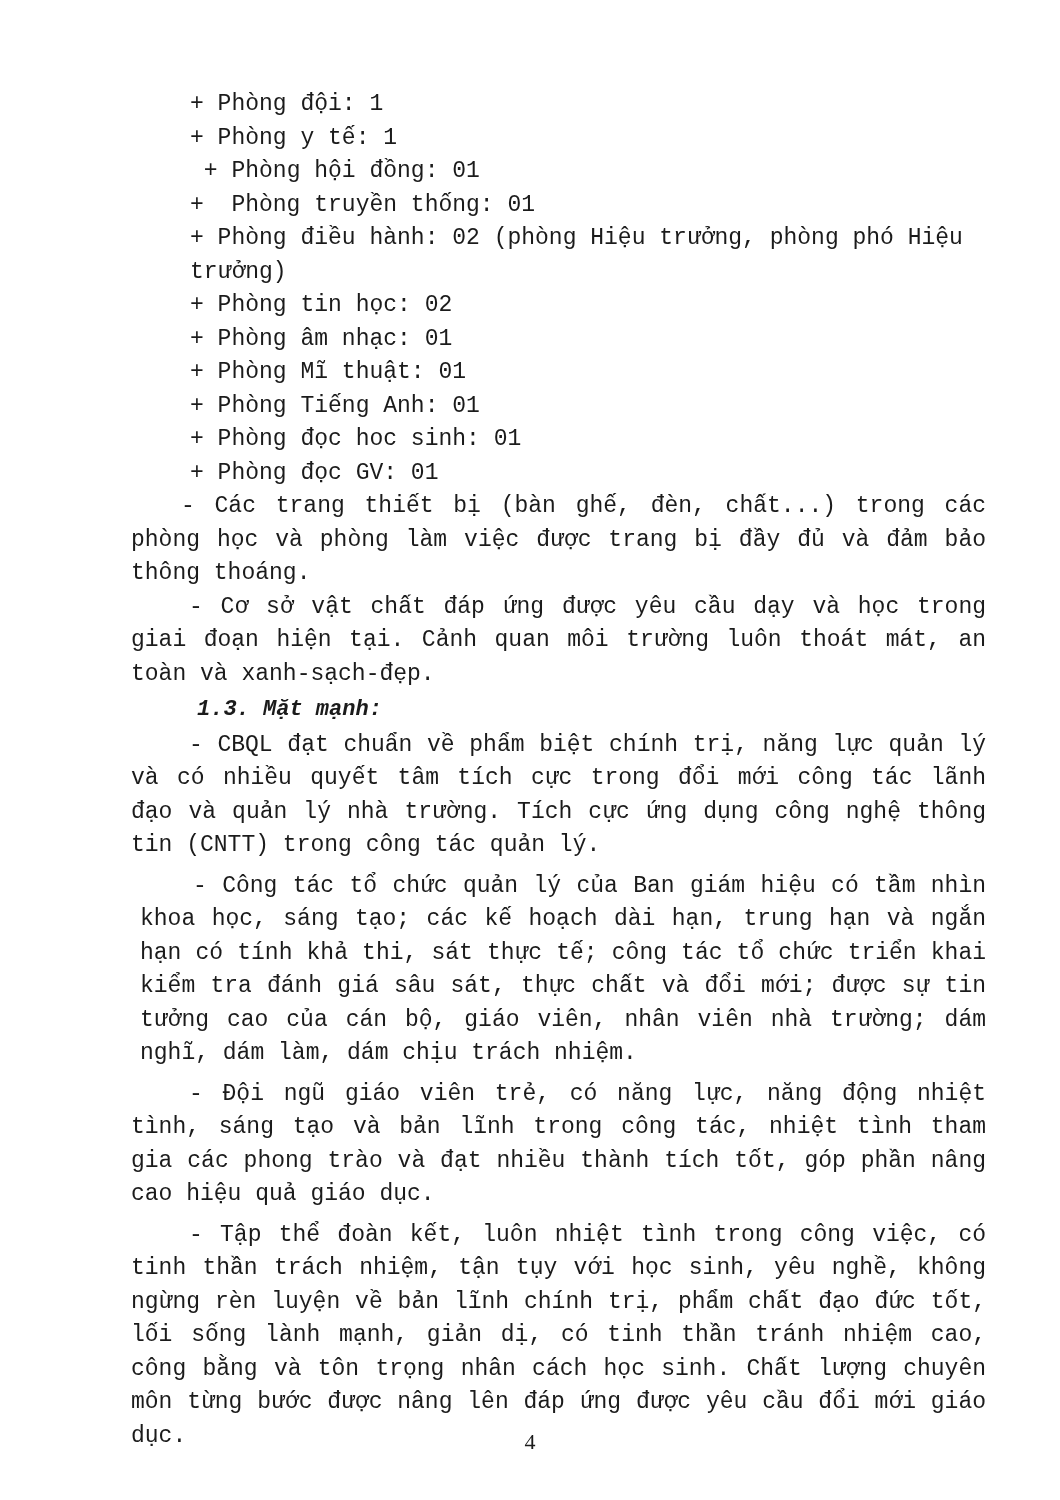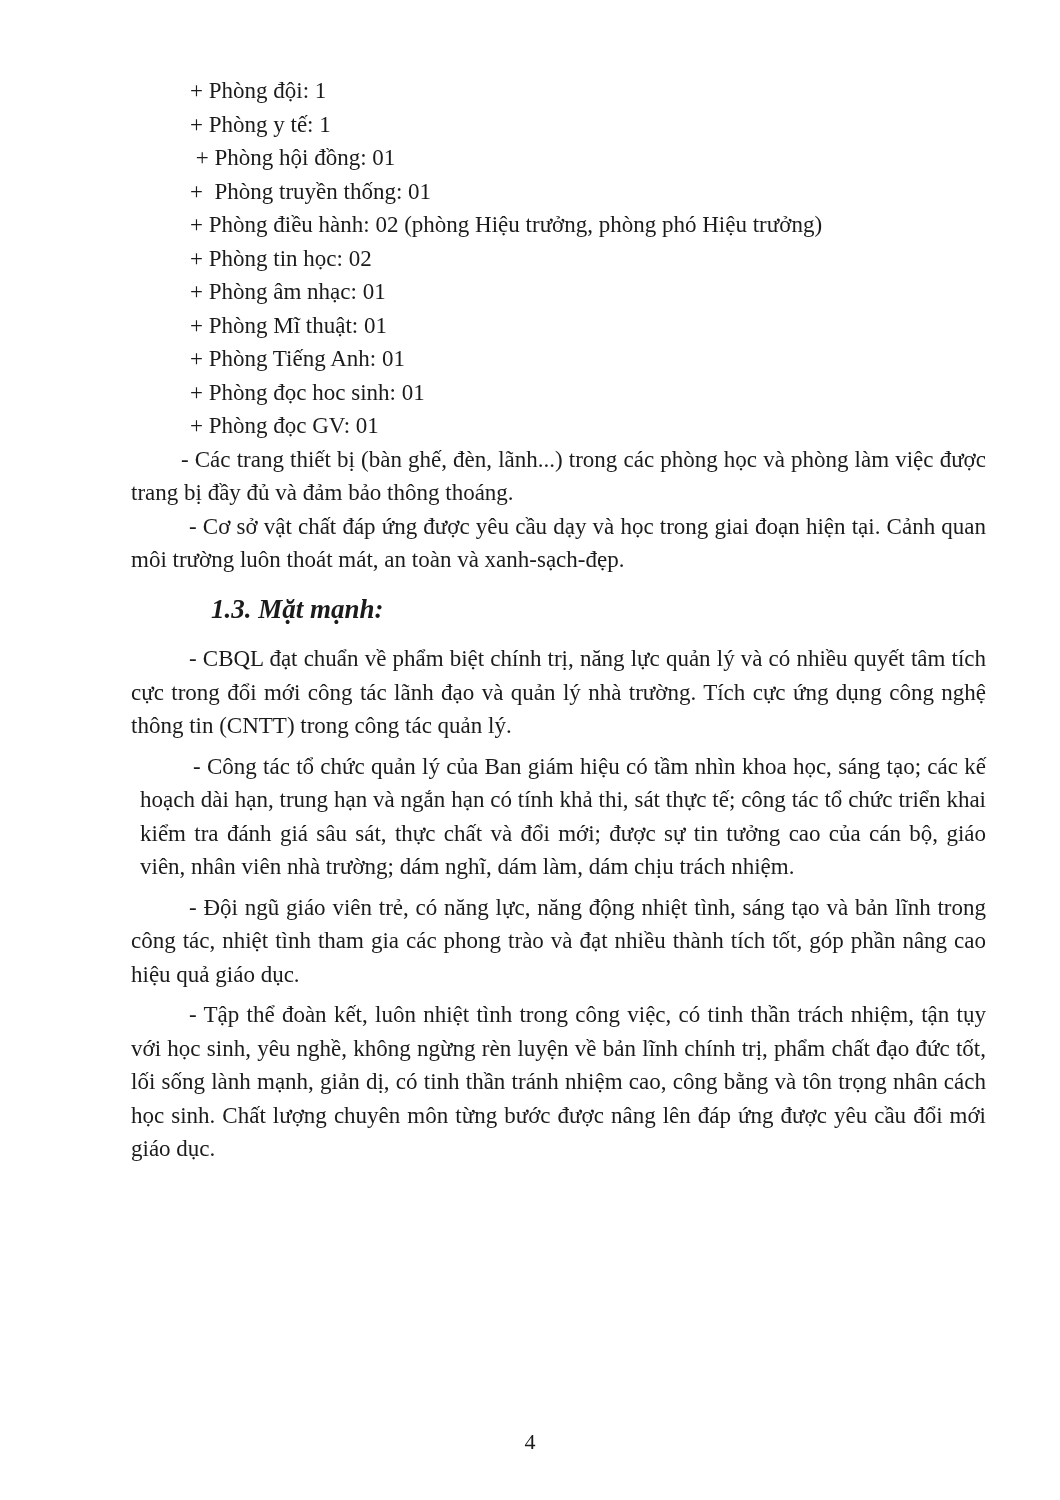--- a/index.html
+++ b/index.html
@@ -13,23 +13,24 @@
     height: 1500px;
     background: #ffffff;
     color: #1b1b1b;
     font-family: "Liberation Serif", "DejaVu Serif", serif;
     font-size: 23px;
     overflow: hidden;
     box-sizing: border-box;
   }
   .content {
     position: absolute;
-    top: 74px;
+    top: 88px;
     left: 131px;
     right: 74px;
+    font-family: Liberation Mono, monospace;
   }
   ul.room-list {
     list-style: none;
     margin: 0;
     padding: 0 0 0 59px;
   }
   ul.room-list li {
     line-height: 33.5px;
     white-space: pre-wrap;
   }
@@ -37,22 +38,22 @@
     margin: 0;
     line-height: 33.5px;
     text-align: justify;
     white-space: pre-wrap;
   }
   p.indent-a { text-indent: 50px; }
   p.indent-b { text-indent: 58px; }
   p.indent-c { text-indent: 53px; padding-left: 9px; }
   p.sp-before { margin-top: 7px; }
   h3.section-heading {
-    margin: 16px;
-    font-size: 27px;
+    margin: 2px;
+    font-size: 22px;
     font-weight: bold;
     font-style: italic;
     line-height: 33.5px;
     text-indent: 64px;
   }
   .footer {
     position: absolute;
     left: 0;
     right: 0;
     bottom: 44px;
@@ -74,21 +75,21 @@
       <li>+  Phòng truyền thống: 01</li>
       <li>+ Phòng điều hành: 02 (phòng Hiệu trưởng, phòng phó Hiệu trưởng)</li>
       <li>+ Phòng tin học: 02</li>
       <li>+ Phòng âm nhạc: 01</li>
       <li>+ Phòng Mĩ thuật: 01</li>
       <li>+ Phòng Tiếng Anh: 01</li>
       <li>+ Phòng đọc hoc sinh: 01</li>
       <li>+ Phòng đọc GV: 01</li>
     </ul>
 
-    <p class="para indent-a">- Các trang thiết bị (bàn ghế, đèn, lãnh...) trong các phòng học và phòng làm việc được trang bị đầy đủ và đảm bảo thông thoáng.</p>
+    <p class="para indent-a">- Các trang thiết bị (bàn ghế, đèn, chất...) trong các phòng học và phòng làm việc được trang bị đầy đủ và đảm bảo thông thoáng.</p>
     <p class="para indent-b">- Cơ sở vật chất đáp ứng được yêu cầu dạy và học trong giai đoạn hiện tại. Cảnh quan môi trường luôn thoát mát, an toàn và xanh-sạch-đẹp.</p>
 
     <h3 class="section-heading">1.3. Mặt mạnh:</h3>
 
     <p class="para indent-b">- CBQL đạt chuẩn về phẩm biệt chính trị, năng lực quản lý và có nhiều quyết tâm tích cực trong đổi mới công tác lãnh đạo và quản lý nhà trường. Tích cực ứng dụng công nghệ thông tin (CNTT) trong công tác quản lý.</p>
     <p class="para indent-c sp-before">- Công tác tổ chức quản lý của Ban giám hiệu có tầm nhìn khoa học, sáng tạo; các kế hoạch dài hạn, trung hạn và ngắn hạn có tính khả thi, sát thực tế; công tác tổ chức triển khai kiểm tra đánh giá sâu sát, thực chất và đổi mới; được sự tin tưởng cao của cán bộ, giáo viên, nhân viên nhà trường; dám nghĩ, dám làm, dám chịu trách nhiệm.</p>
     <p class="para indent-b sp-before">- Đội ngũ giáo viên trẻ, có năng lực, năng động nhiệt tình, sáng tạo và bản lĩnh trong công tác, nhiệt tình tham gia các phong trào và đạt nhiều thành tích tốt, góp phần nâng cao hiệu quả giáo dục.</p>
     <p class="para indent-b sp-before">- Tập thể đoàn kết, luôn nhiệt tình trong công việc, có tinh thần trách nhiệm, tận tụy với học sinh, yêu nghề, không ngừng rèn luyện về bản lĩnh chính trị, phẩm chất đạo đức tốt, lối sống lành mạnh, giản dị, có tinh thần tránh nhiệm cao, công bằng và tôn trọng nhân cách học sinh. Chất lượng chuyên môn từng bước được nâng lên đáp ứng được yêu cầu đổi mới giáo dục.</p>
 
   </div>

